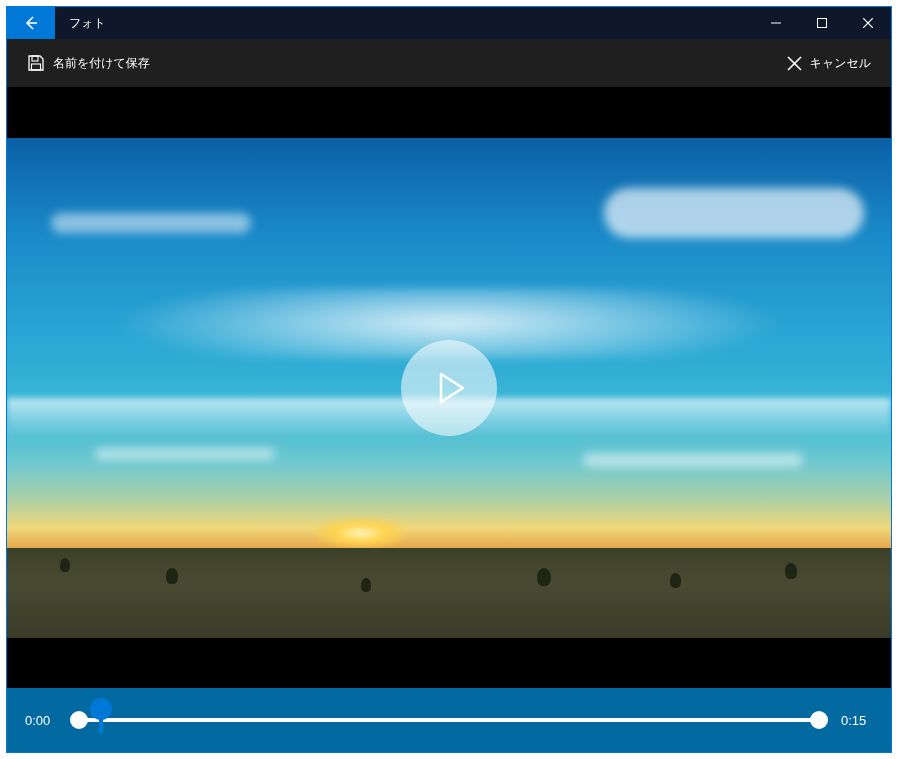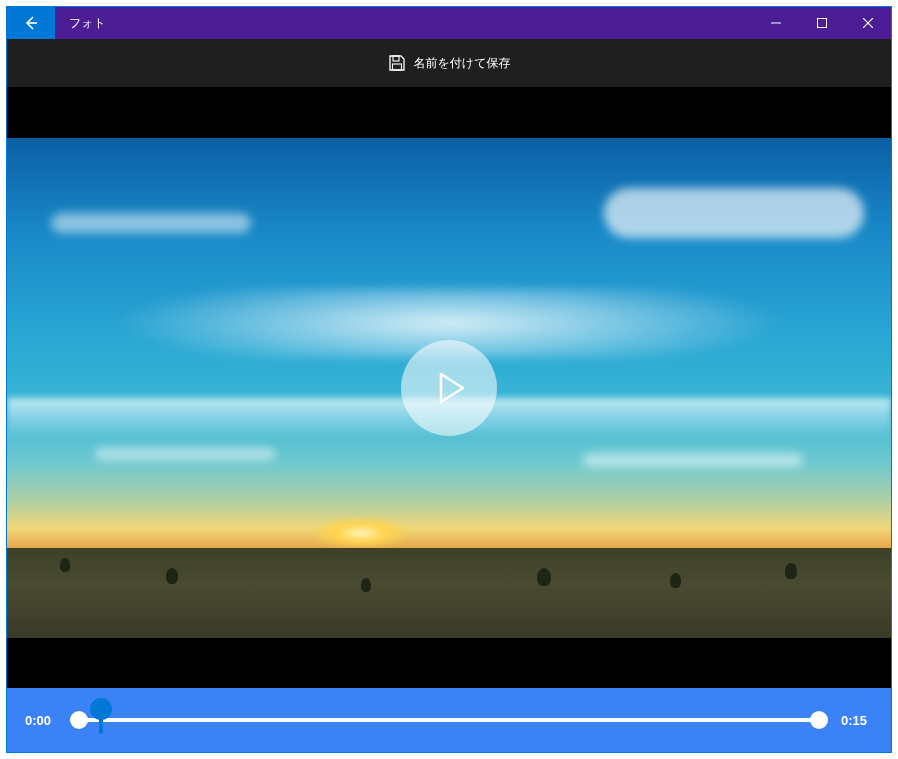--- a/index.html
+++ b/index.html
@@ -15,21 +15,21 @@
     height: 747px;
     margin: 6px;
     background: #000;
     display: flex;
     flex-direction: column;
     border: 1px solid #0078d7;
   }
   
   .titlebar {
     height: 32px;
-    background: #4c1d95;
+    background: #0f172a;
     display: flex;
     align-items: stretch;
     color: #fff;
     font-size: 12px;
   }
   .back-btn {
     width: 48px;
     background: #0078d7;
     display: flex;
     align-items: center;
@@ -50,21 +50,21 @@
     align-items: center;
     justify-content: center;
     cursor: pointer;
   }
   
   .toolbar {
     height: 48px;
     background: #1f1f1f;
     display: flex;
     align-items: center;
-    justify-content: center;
+    justify-content: space-between;
     padding: 0 8px;
     gap: 4px;
   }
   .tool-btn {
     display: flex;
     align-items: center;
     gap: 8px;
     color: #fff;
     font-size: 12px;
     padding: 6px 12px;
@@ -154,28 +154,27 @@
     border-radius: 50%;
     background: rgba(255,255,255,0.55);
     display: flex;
     align-items: center;
     justify-content: center;
     cursor: pointer;
   }
   
   .timeline-bar {
     height: 64px;
-    background: #3b82f6;
+    background: #0369a1;
     display: flex;
     align-items: center;
     padding: 0 18px;
     gap: 22px;
     color: #fff;
     font-size: 13px;
-    font-weight: bold;
   }
   .time-label { min-width: 32px; }
   .time-label.end { text-align: left; }
   .track-wrap {
     flex: 1;
     position: relative;
     height: 32px;
     display: flex;
     align-items: center;
   }
@@ -254,20 +253,27 @@
   </div>
 
   <div class="toolbar">
     <div class="tool-btn">
       <svg width="18" height="18" viewBox="0 0 18 18">
         <path d="M2 2 h11 l3 3 v11 h-14 z" stroke="#fff" stroke-width="1.3" fill="none"></path>
         <rect x="5" y="2" width="6" height="5" stroke="#fff" stroke-width="1.1" fill="none"></rect>
         <rect x="4.5" y="10" width="9" height="6" stroke="#fff" stroke-width="1.1" fill="none"></rect>
       </svg>
       <span>名前を付けて保存</span>
+    </div>
+    <div class="tool-btn">
+      <svg width="15" height="15" viewBox="0 0 15 15">
+        <line x1="1" y1="1" x2="14" y2="14" stroke="#fff" stroke-width="1.6"></line>
+        <line x1="14" y1="1" x2="1" y2="14" stroke="#fff" stroke-width="1.6"></line>
+      </svg>
+      <span>キャンセル</span>
     </div>
   </div>
 
   <div class="video-area">
     <div class="video-frame">
       <div class="sky"></div>
       <div class="cloud-band"></div>
       <div class="cloud-band2"></div>
       <div class="cloud-streak" style="left:5%; top:15%; width:200px; height:20px;"></div>
       <div class="cloud-streak" style="right:3%; top:10%; width:260px; height:50px; background:rgba(255,255,255,0.65);"></div>

